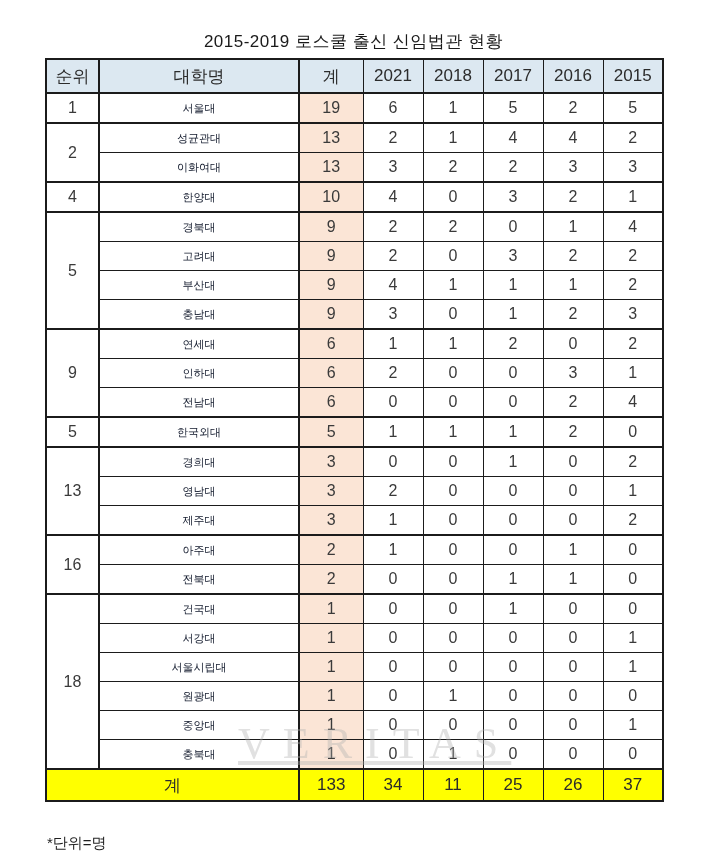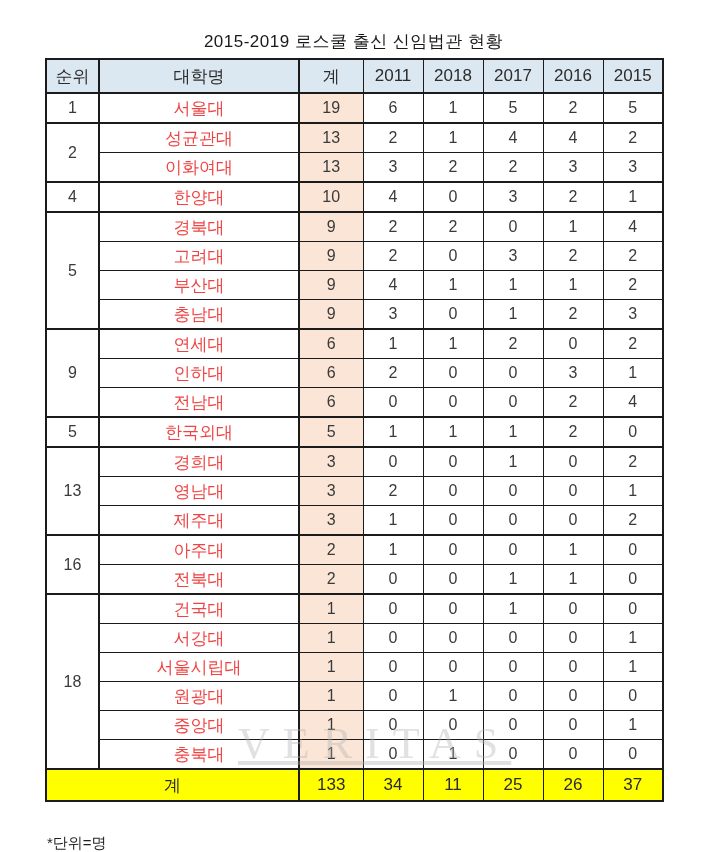--- a/index.html
+++ b/index.html
@@ -26,21 +26,21 @@
     border:1px solid #1b1b1b;
     text-align:center;vertical-align:middle;
     padding:0;
     font-size:16px;color:#3a3a3a;
   }
   th{
     height:32px;background:#dce8f1;font-weight:normal;
     font-size:17px;color:#2b2b2b;
   }
   td{height:28px;}
-  td.name-cell{font-size:17px;color:#ef4444;}
+  td.name-cell{font-size:11px;color:#0f172a;}
   td.rank-cell{border-right-width:2px;font-size:16px;}
   th.col-total,td.col-total{border-left-width:2px;}
   th:first-child{border-right-width:2px;}
   td.col-total{background:#fbe5d6;}
   tr.group-start td{border-top-width:2px;}
   tr.total-row td{
     background:#ffff00;border-top-width:2px;height:30px;
     font-size:17px;color:#2b2b2b;
   }
   tr.total-row td.total-label{border-right-width:2px;}
@@ -71,21 +71,21 @@
         <col class="c-year">
         <col class="c-year">
         <col class="c-year">
         <col class="c-year">
     </colgroup>
     <thead>
       <tr id="header-row">
           <th>순위</th>
           <th>대학명</th>
           <th class="col-total">계</th>
-          <th>2011</th>
+          <th>2021</th>
           <th>2018</th>
           <th>2017</th>
           <th>2016</th>
           <th>2015</th>
         </tr>
     </thead>
     <tbody id="table-body">
         <tr class="group-start">
           <td class="rank-cell" rowspan="1">1</td>
           <td class="name-cell">서울대</td>

